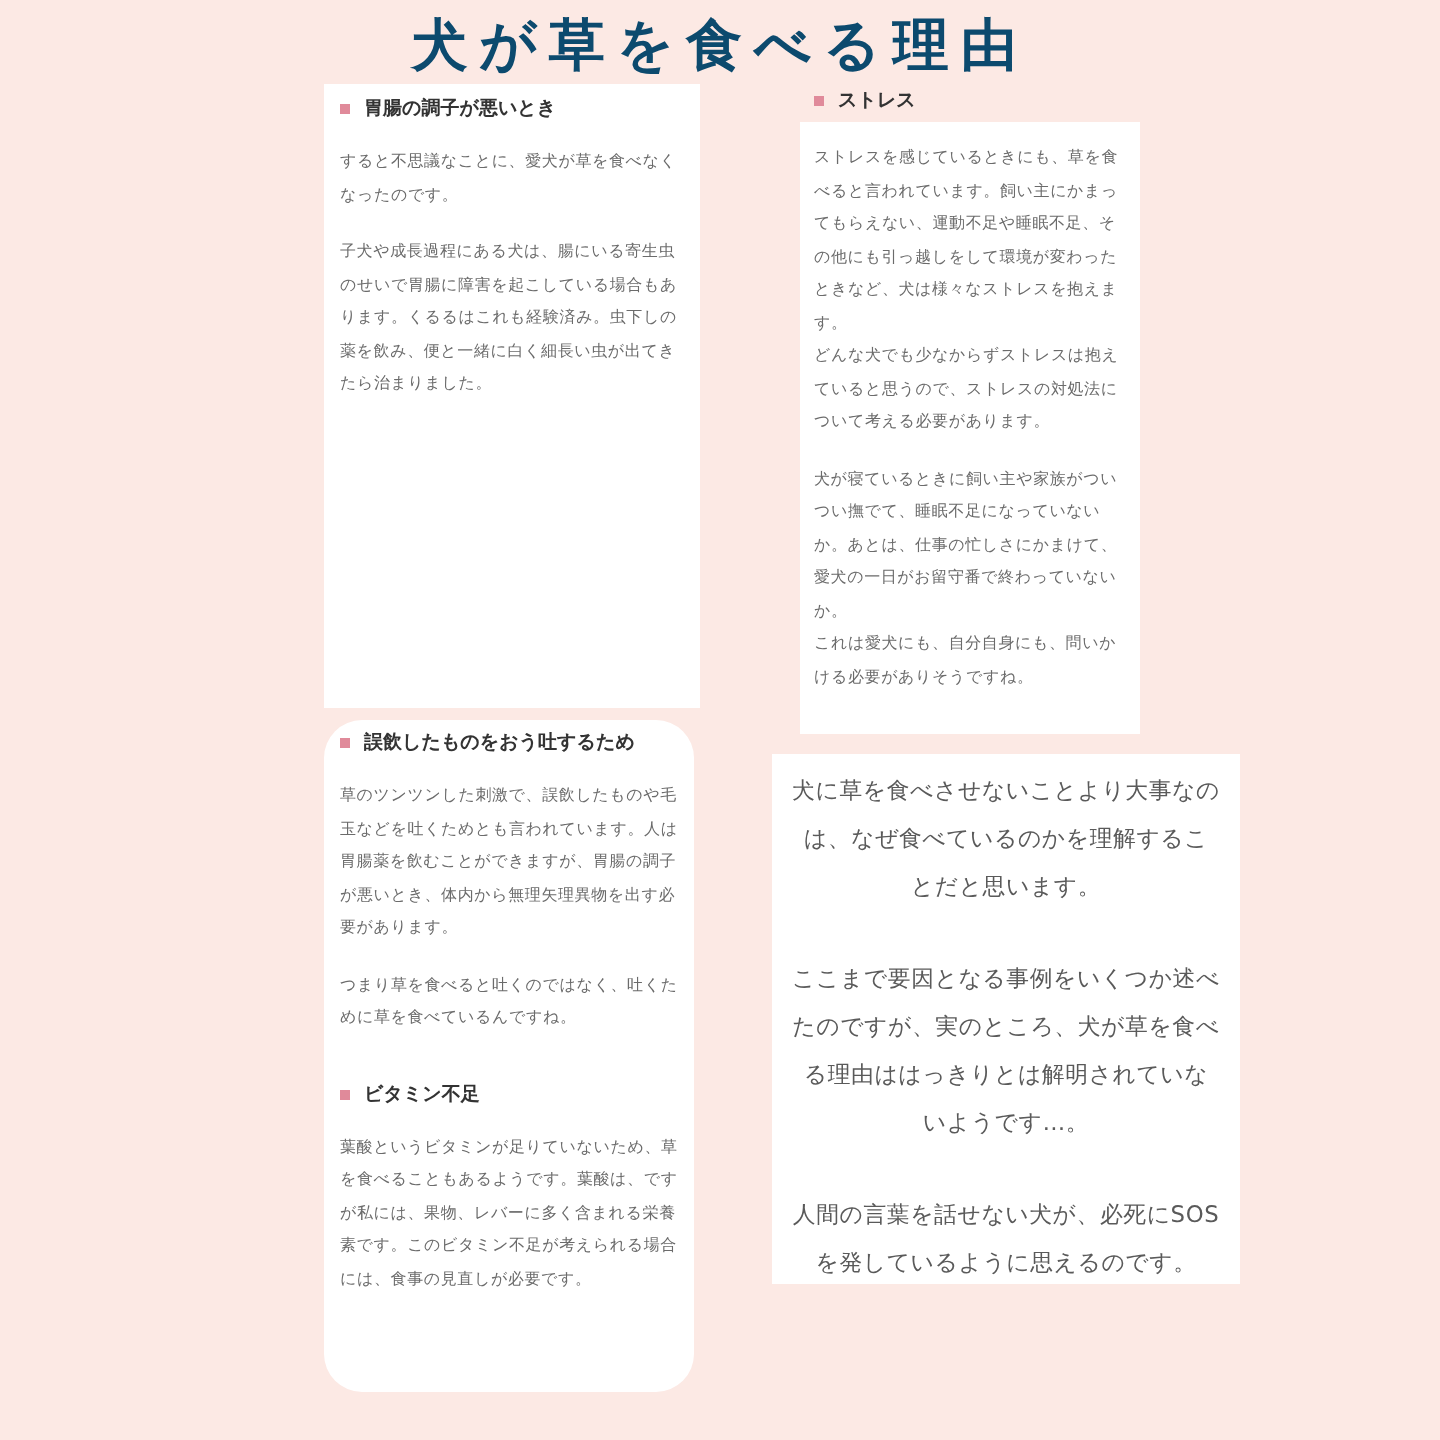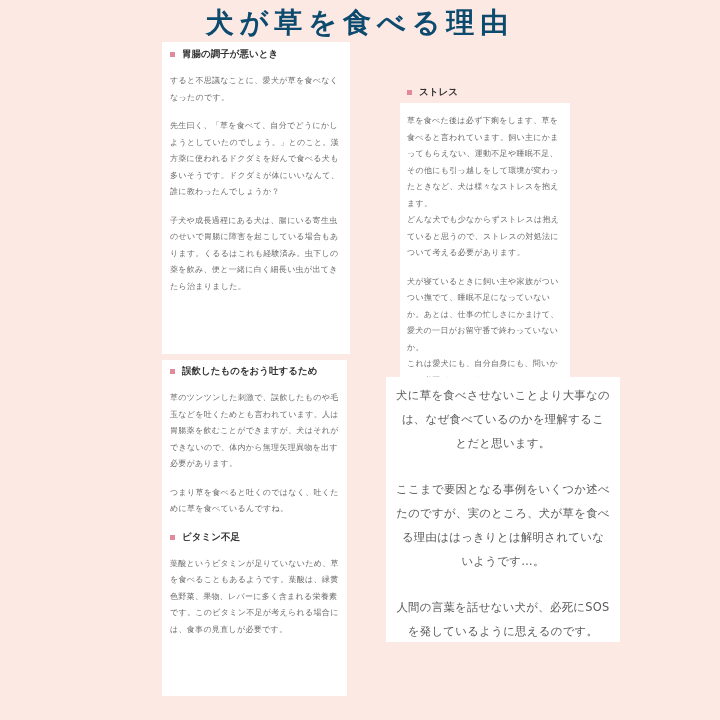--- a/index.html
+++ b/index.html
@@ -34,64 +34,63 @@
   .card p {
     margin: 0 0 12px 0;
     font-size: 8px; line-height: 16.5px;
     letter-spacing: 0.3px;
   }
   .card.big p {
     font-size: 11.4px; line-height: 24px; color: #5a5a5a;
     margin-bottom: 22px;
   }
   #card1 { left: 162px; top: 42px; width: 188px; height: 312px; padding: 6px 8px 0 8px; }
-  #card2 { left: 400px; top: 42px; width: 170px; height: 316px; padding: 2px 7px 0 7px; background: #fce9e4; margin-top: 42px; }
+  #card2 { left: 400px; top: 42px; width: 170px; height: 316px; padding: 2px 7px 0 7px; background: #fce9e4; }
   #card2 .body { background: #fff; margin: 0 -7px; padding: 10px 7px 0 7px; height: 296px; }
-  #card3 { left: 162px; top: 360px; width: 185px; height: 336px; padding: 5px 8px 0 8px; }
+  #card3 { left: 162px; top: 360px; width: 185px; height: 336px; padding: 5px 8px 0 8px; border-radius: 19px; }
   #card4 { left: 386px; top: 377px; width: 234px; height: 265px; padding: 6px 10px 0 10px; text-align: center; }
 </style>
 </head>
 <body>
 
 <div class="title">犬が草を食べる理由</div>
 
 <div class="card" id="card1">
   <div class="heading">
     <span class="sq"></span>
     <span>胃腸の調子が悪いとき</span>
   </div>
   <p>すると不思議なことに、愛犬が草を食べなくなったのです。</p>
-  <p>先生曰く、「草を食べて、自分でどうにかしようとしていたのでしょう。」とのこと。漢方薬に使われるドクダミを好んで食べる犬も多いそうです。ドクダミが体にいいなんて、誰に教わったんでしょうか？</p>
   <p>子犬や成長過程にある犬は、腸にいる寄生虫のせいで胃腸に障害を起こしている場合もあります。くるるはこれも経験済み。虫下しの薬を飲み、便と一緒に白く細長い虫が出てきたら治まりました。</p>
 </div>
 
 <div class="card" id="card2">
   <div class="heading" style="margin-bottom:4px">
     <span class="sq"></span>
     <span>ストレス</span>
   </div>
   <div class="body">
-    <p style="white-space:pre-line">草を食べた後は必ず下痢をします、草を食べると言われています。飼い主にかまってもらえない、運動不足や睡眠不足、その他にも引っ越しをして環境が変わったときなど、犬は様々なストレスを抱えます。
+    <p style="white-space:pre-line">ストレスを感じているときにも、草を食べると言われています。飼い主にかまってもらえない、運動不足や睡眠不足、その他にも引っ越しをして環境が変わったときなど、犬は様々なストレスを抱えます。
 どんな犬でも少なからずストレスは抱えていると思うので、ストレスの対処法について考える必要があります。</p>
     <p style="white-space:pre-line">犬が寝ているときに飼い主や家族がついつい撫でて、睡眠不足になっていないか。あとは、仕事の忙しさにかまけて、愛犬の一日がお留守番で終わっていないか。
 これは愛犬にも、自分自身にも、問いかける必要がありそうですね。</p>
   </div>
 </div>
 
 <div class="card" id="card3">
   <div class="heading">
     <span class="sq"></span>
     <span>誤飲したものをおう吐するため</span>
   </div>
-  <p>草のツンツンした刺激で、誤飲したものや毛玉などを吐くためとも言われています。人は胃腸薬を飲むことができますが、犬はそれができないので、体内から無理矢理異物を出す必要があります。</p>
-  <p style="margin-bottom:13px">つまり草を食べると吐くのではなく、吐くために草を食べているんですね。</p>
+  <p>草のツンツンした刺激で、誤飲したものや毛玉などを吐くためとも言われています。人は胃腸薬を飲むことができますが、胃腸の調子が悪いとき、体内から無理矢理異物を出す必要があります。</p>
+  <p style="margin-bottom:23px">つまり草を食べると吐くのではなく、吐くために草を食べているんですね。</p>
   <div class="heading">
     <span class="sq"></span>
     <span>ビタミン不足</span>
   </div>
-  <p>葉酸というビタミンが足りていないため、草を食べることもあるようです。葉酸は、緑黄色野菜、果物、レバーに多く含まれる栄養素です。このビタミン不足が考えられる場合には、食事の見直しが必要です。</p>
+  <p>葉酸というビタミンが足りていないため、草を食べることもあるようです。葉酸は、ですが私には、果物、レバーに多く含まれる栄養素です。このビタミン不足が考えられる場合には、食事の見直しが必要です。</p>
 </div>
 
 <div class="card big" id="card4">
   <p>犬に草を食べさせないことより大事なのは、なぜ食べているのかを理解することだと思います。</p>
   <p>ここまで要因となる事例をいくつか述べたのですが、実のところ、犬が草を食べる理由ははっきりとは解明されていないようです…。</p>
   <p>人間の言葉を話せない犬が、必死にSOSを発しているように思えるのです。</p>
 </div>
 
 </body></html>

